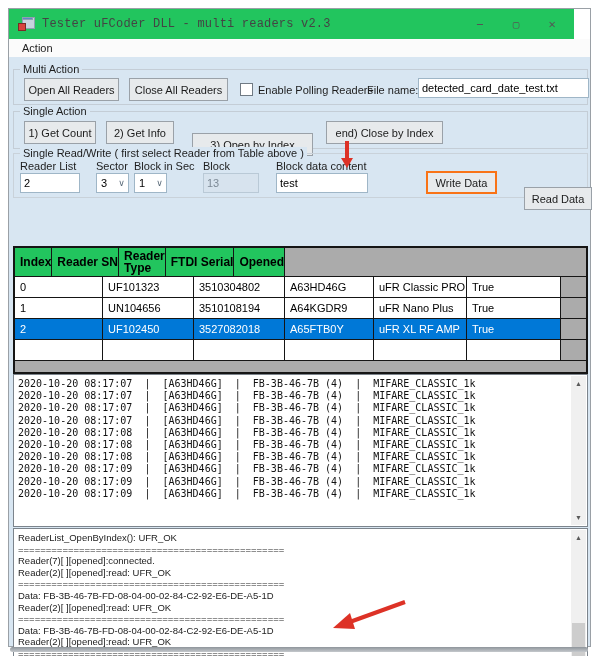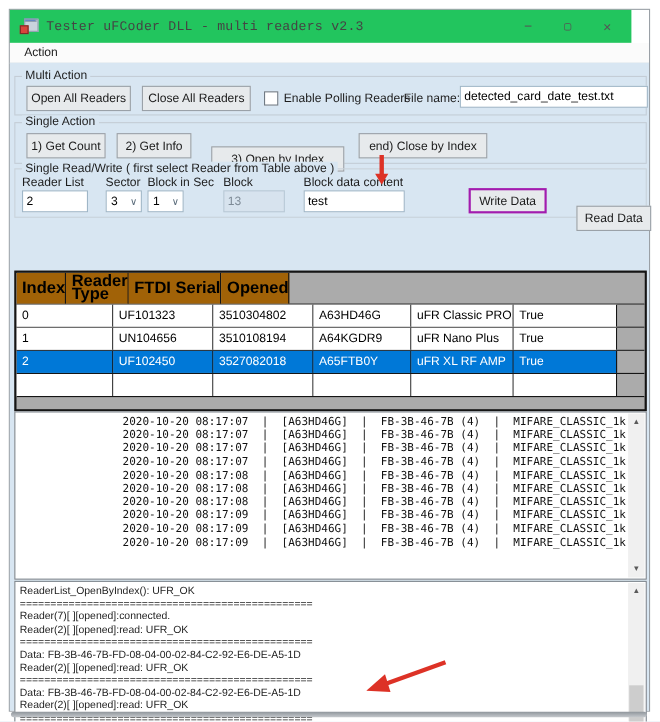--- a/index.html
+++ b/index.html
@@ -20,44 +20,44 @@
   .cap.max{font-size:11px;}
   
   .menubar{position:absolute;left:0;top:30px;right:0;height:18px;background:#fbfbfb;border-bottom:1px solid #e4e4e4;}
   .menu-item{position:absolute;left:9px;top:2px;font-size:11px;color:#222;padding:1px 4px;}
   
   .content{position:absolute;left:0;top:48px;right:0;bottom:0;background:#d8e6f2;}
   .groupbox{position:absolute;border:1px solid #c4cdd6;box-sizing:border-box;}
   .group-label{position:absolute;top:-7px;left:6px;font-size:11px;color:#1d1d1d;background:#d8e6f2;padding:0 3px;white-space:nowrap;}
   .btn{position:absolute;height:23px;background:#e7eaec;border:1px solid #9aa1a8;box-sizing:border-box;
        font-size:11px;color:#1b1b1b;display:flex;align-items:center;justify-content:center;cursor:default;}
-  .btn.focused{border:2px solid #a21caf;}
+  .btn.focused{border:2px solid #f97316;}
   .field-label{position:absolute;font-size:11px;color:#1d1d1d;white-space:nowrap;}
   .textbox{position:absolute;background:#ffffff;border:1px solid #9fb6c7;box-sizing:border-box;
            font-size:11px;color:#000;padding:0 3px;font-family:"Liberation Sans",sans-serif;outline:none;}
   .textbox:disabled,.textbox.disabled{background:#d7e3ee;color:#7d8a96;border-color:#b9c9d6;}
   .combo{position:absolute;height:20px;background:#fff;border:1px solid #9fb6c7;box-sizing:border-box;
          display:flex;align-items:center;font-size:11px;color:#000;}
   .combo .val{flex:1;padding-left:4px;}
   .combo .chev{width:13px;text-align:center;color:#5a6b7a;font-size:9px;line-height:18px;}
   .checkbox{position:absolute;width:13px;height:13px;background:#fff;border:1px solid #707a84;box-sizing:border-box;}
   
   .grid{position:absolute;left:4px;top:189px;width:575px;height:128px;background:#ababab;
         border:2px solid #151515;box-sizing:border-box;overflow:hidden;}
   .grid-head{display:flex;height:28px;border-bottom:1px solid #151515;background:#ababab;}
-  .grid-head .hcell{background:#a16207;font-weight:bold;font-size:15px;color:#000;display:flex;align-items:center;
+  .grid-head .hcell{background:#22c55e;font-weight:bold;font-size:12px;color:#000;display:flex;align-items:center;
         padding-left:5px;border-right:1px solid #151515;box-sizing:border-box;white-space:pre-line;line-height:12px;}
   .grid-row{display:flex;height:20px;border-bottom:1px solid #151515;background:#ababab;}
   .grid-row .cell{background:#fff;font-size:11px;color:#000;display:flex;align-items:center;padding-left:5px;
         border-right:1px solid #151515;box-sizing:border-box;white-space:nowrap;overflow:hidden;}
   .grid-row.selected .cell{background:#0078d7;color:#fff;}
   .c0{width:88px;} .c1{width:91px;} .c2{width:91px;} .c3{width:89px;} .c4{width:93px;} .c5{width:94px;}
   
   .logbox{position:absolute;left:4px;width:575px;background:#ffffff;border:1px solid #7c848c;box-sizing:border-box;}
-  #detect-log{top:317px;height:153px;text-align:right;}
+  #detect-log{top:317px;height:153px;}
   #status-log{top:471px;height:164px;}
   .log-lines{position:absolute;left:4px;top:3px;right:18px;bottom:2px;overflow:hidden;}
   #detect-log .log-line{font-family:"DejaVu Sans Mono",monospace;font-size:10px;line-height:12.2px;
         white-space:pre;color:#111;}
   #status-log .log-line{font-family:"Liberation Sans",sans-serif;font-size:9.5px;line-height:11.6px;
         white-space:pre;color:#222;}
   .vscroll{position:absolute;right:1px;top:1px;bottom:1px;width:15px;background:#f0f0f0;}
   .sb-btn{position:absolute;left:0;width:15px;height:15px;color:#5a5a5a;font-size:7px;display:flex;
         align-items:center;justify-content:center;}
   .sb-up{top:0;} .sb-down{bottom:0;}
@@ -131,20 +131,21 @@
       <input class="textbox disabled" disabled="" style="left: 189px; top: 19px; width: 56px; height: 20px;" value="13">
       <input class="textbox" style="left: 262px; top: 19px; width: 92px; height: 20px;" value="test">
       <div class="btn focused" style="left:412px;top:17px;width:71px;">Write Data</div>
       <div class="btn" style="left:510px;top:17px;width:68px;margin-top:16px;">Read Data</div>
     </div>
 
     <div class="grid">
       <div class="grid-head">
 
       <div class="hcell">Index</div>
+          <div class="hcell">Reader SN</div>
           <div class="hcell">Reader
 Type</div>
           <div class="hcell">FTDI Serial</div>
           <div class="hcell">Opened</div>
         </div>
       <div>
 
           <div class="grid-row">
             <div class="cell c0">0</div>
             <div class="cell c1">UF101323</div>

